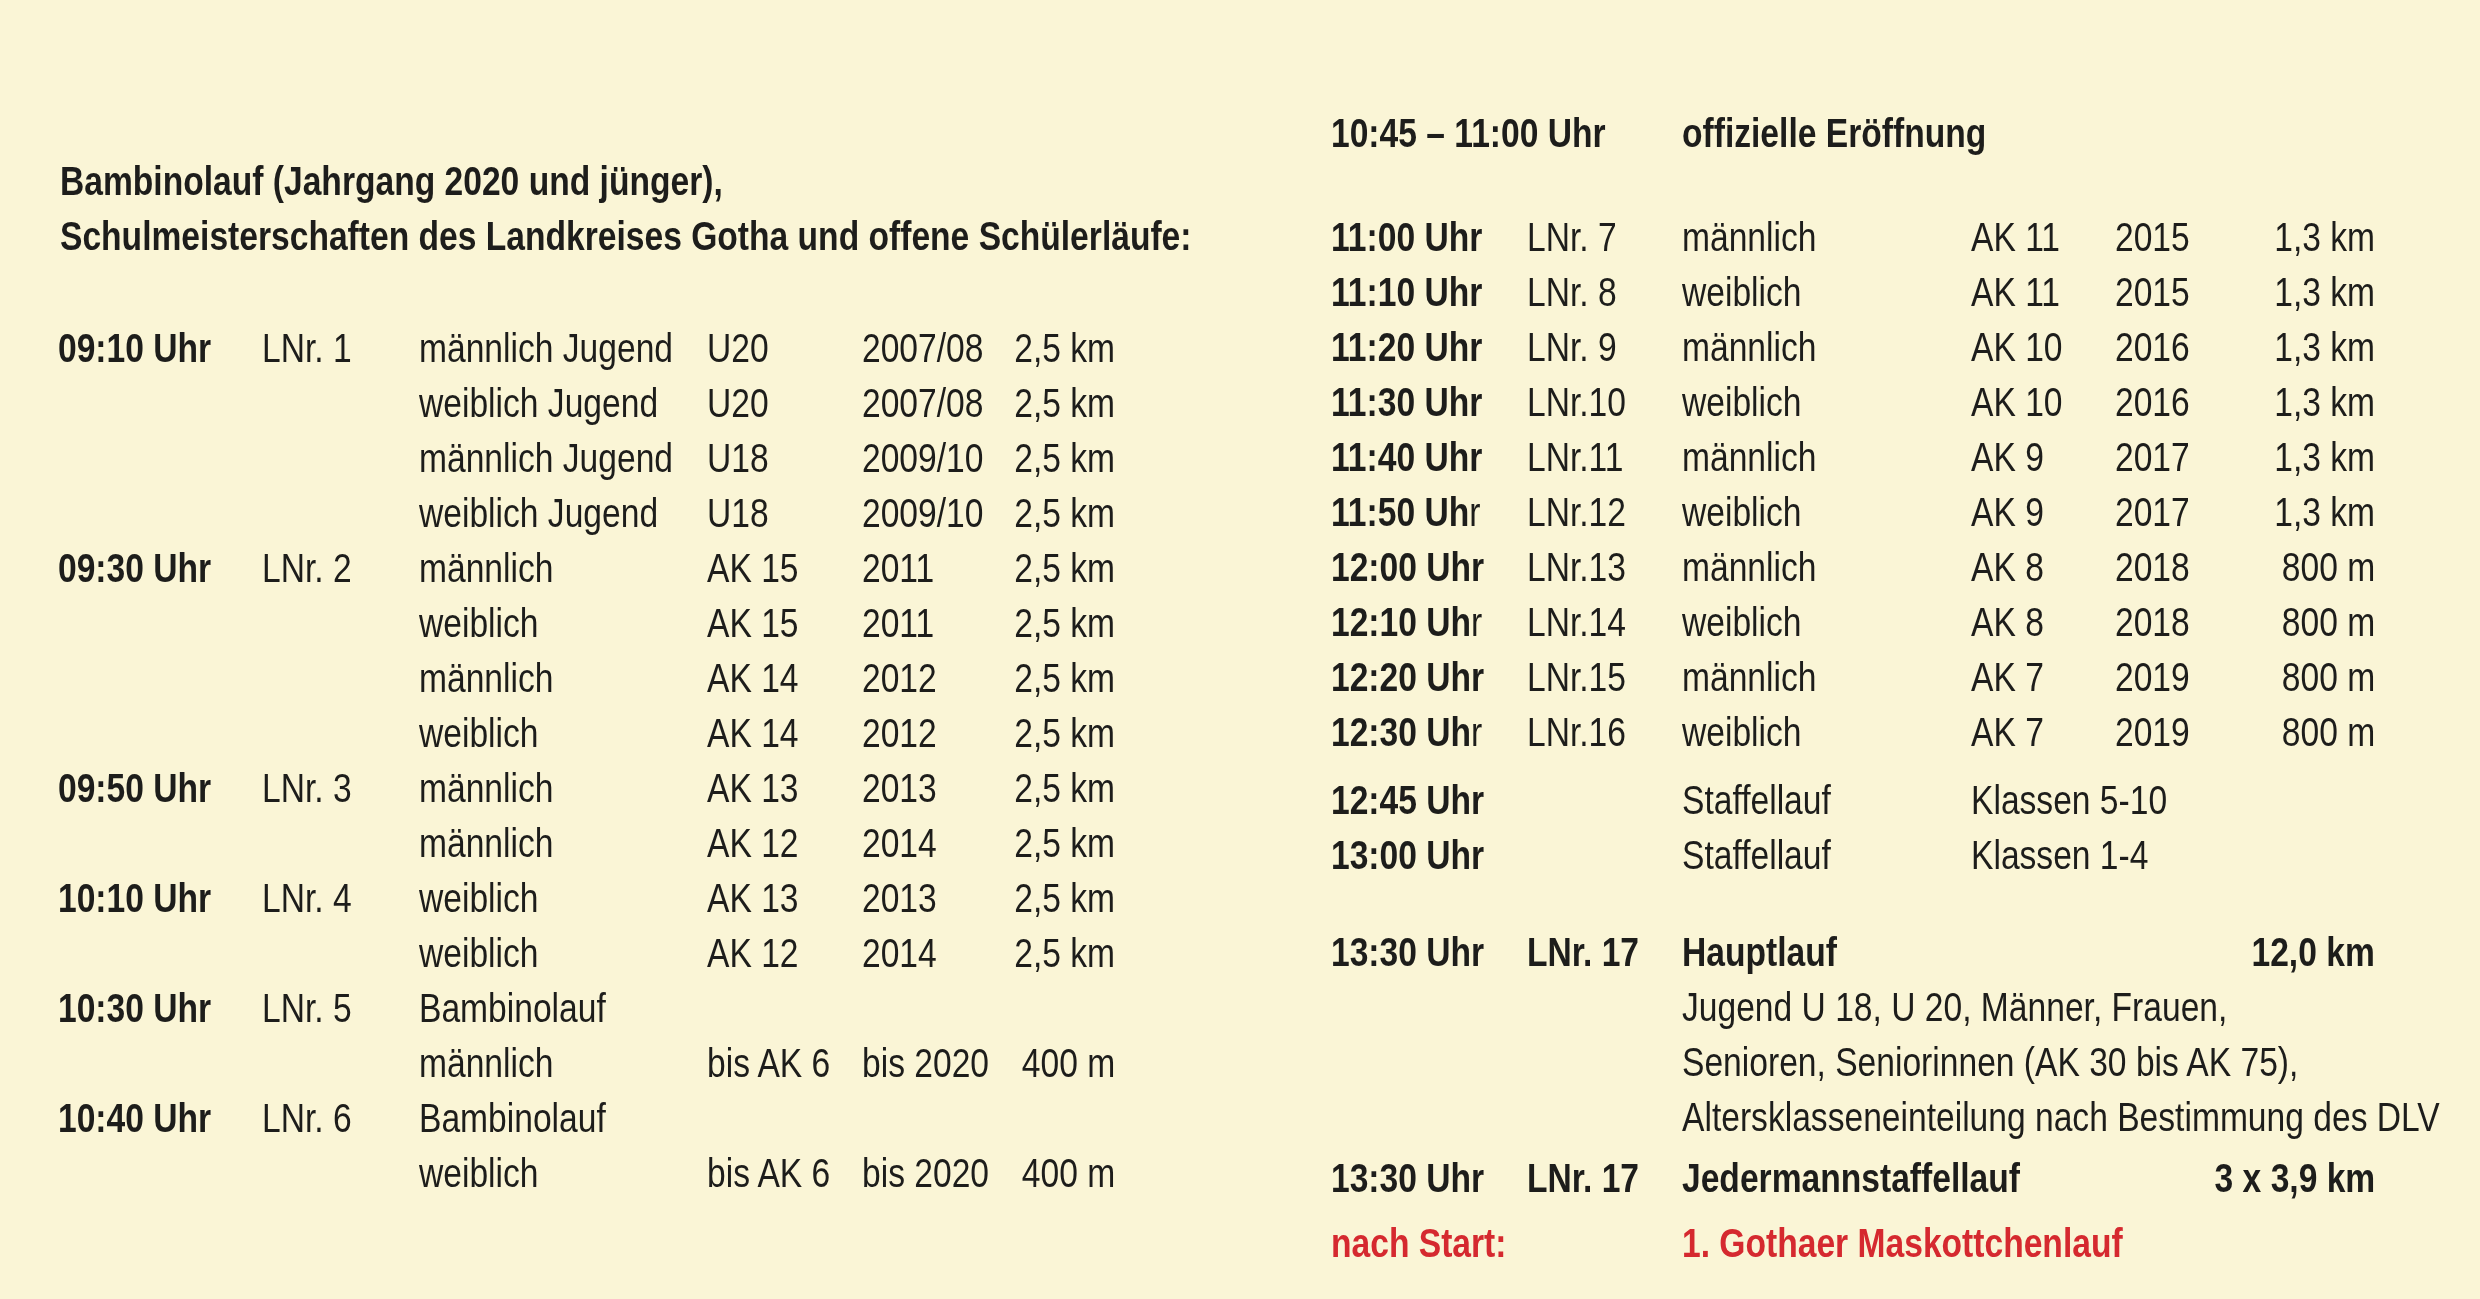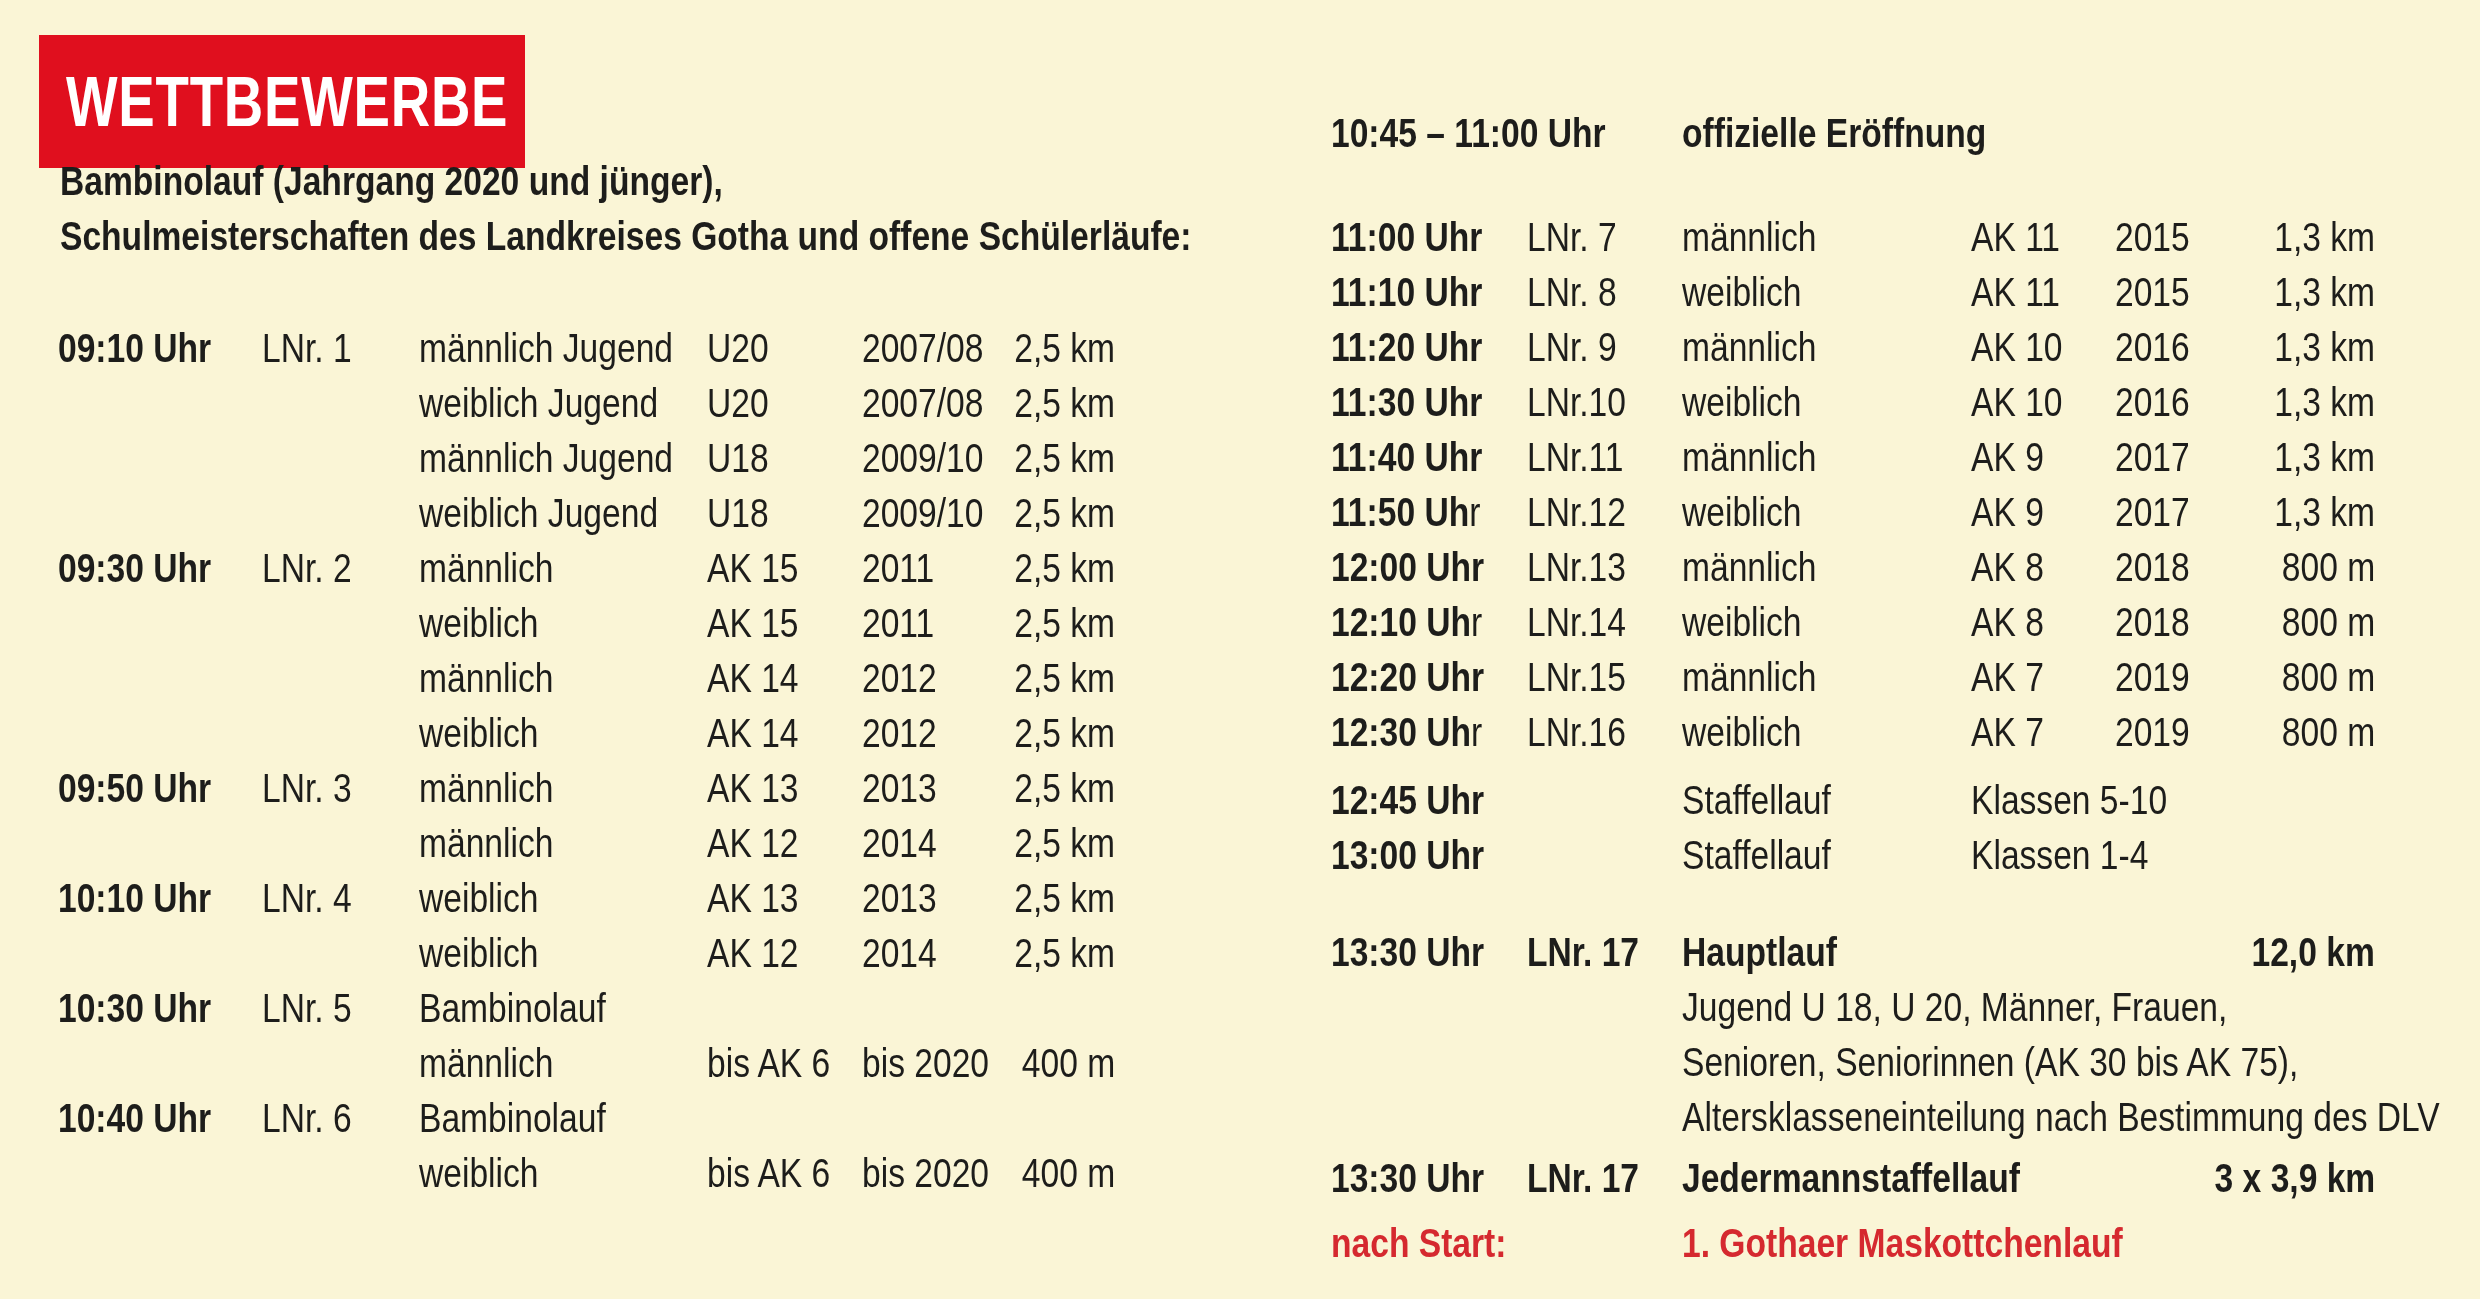--- a/index.html
+++ b/index.html
@@ -30,23 +30,20 @@
   }
   .cell.r{transform-origin:100% 0;text-align:right;}
   .b{font-weight:bold;}
   .red{color:#D5292F;}
 </style>
 </head>
 <body>
 
 <div class="page">
 
-  <div class="banner">
-    <span class="banner-text">WETTBEWERBE</span>
-  </div>
 
   <div class="cell b" style="left:60px;top:159px">Bambinolauf (Jahrgang 2020 und jünger),</div>
   <div class="cell b" style="left:60px;top:214px">Schulmeisterschaften des Landkreises Gotha und offene Schülerläufe:</div>
 
   <div id="left-table">
       <div class="cell b" style="left: 58px; top: 326px;">09:10 Uhr</div>
       <div class="cell" style="left: 262px; top: 326px;">LNr. 1</div>
       <div class="cell" style="left: 419px; top: 326px;">männlich Jugend</div>
       <div class="cell" style="left: 707px; top: 326px;">U20</div>
       <div class="cell" style="left: 862px; top: 326px;">2007/08</div>

